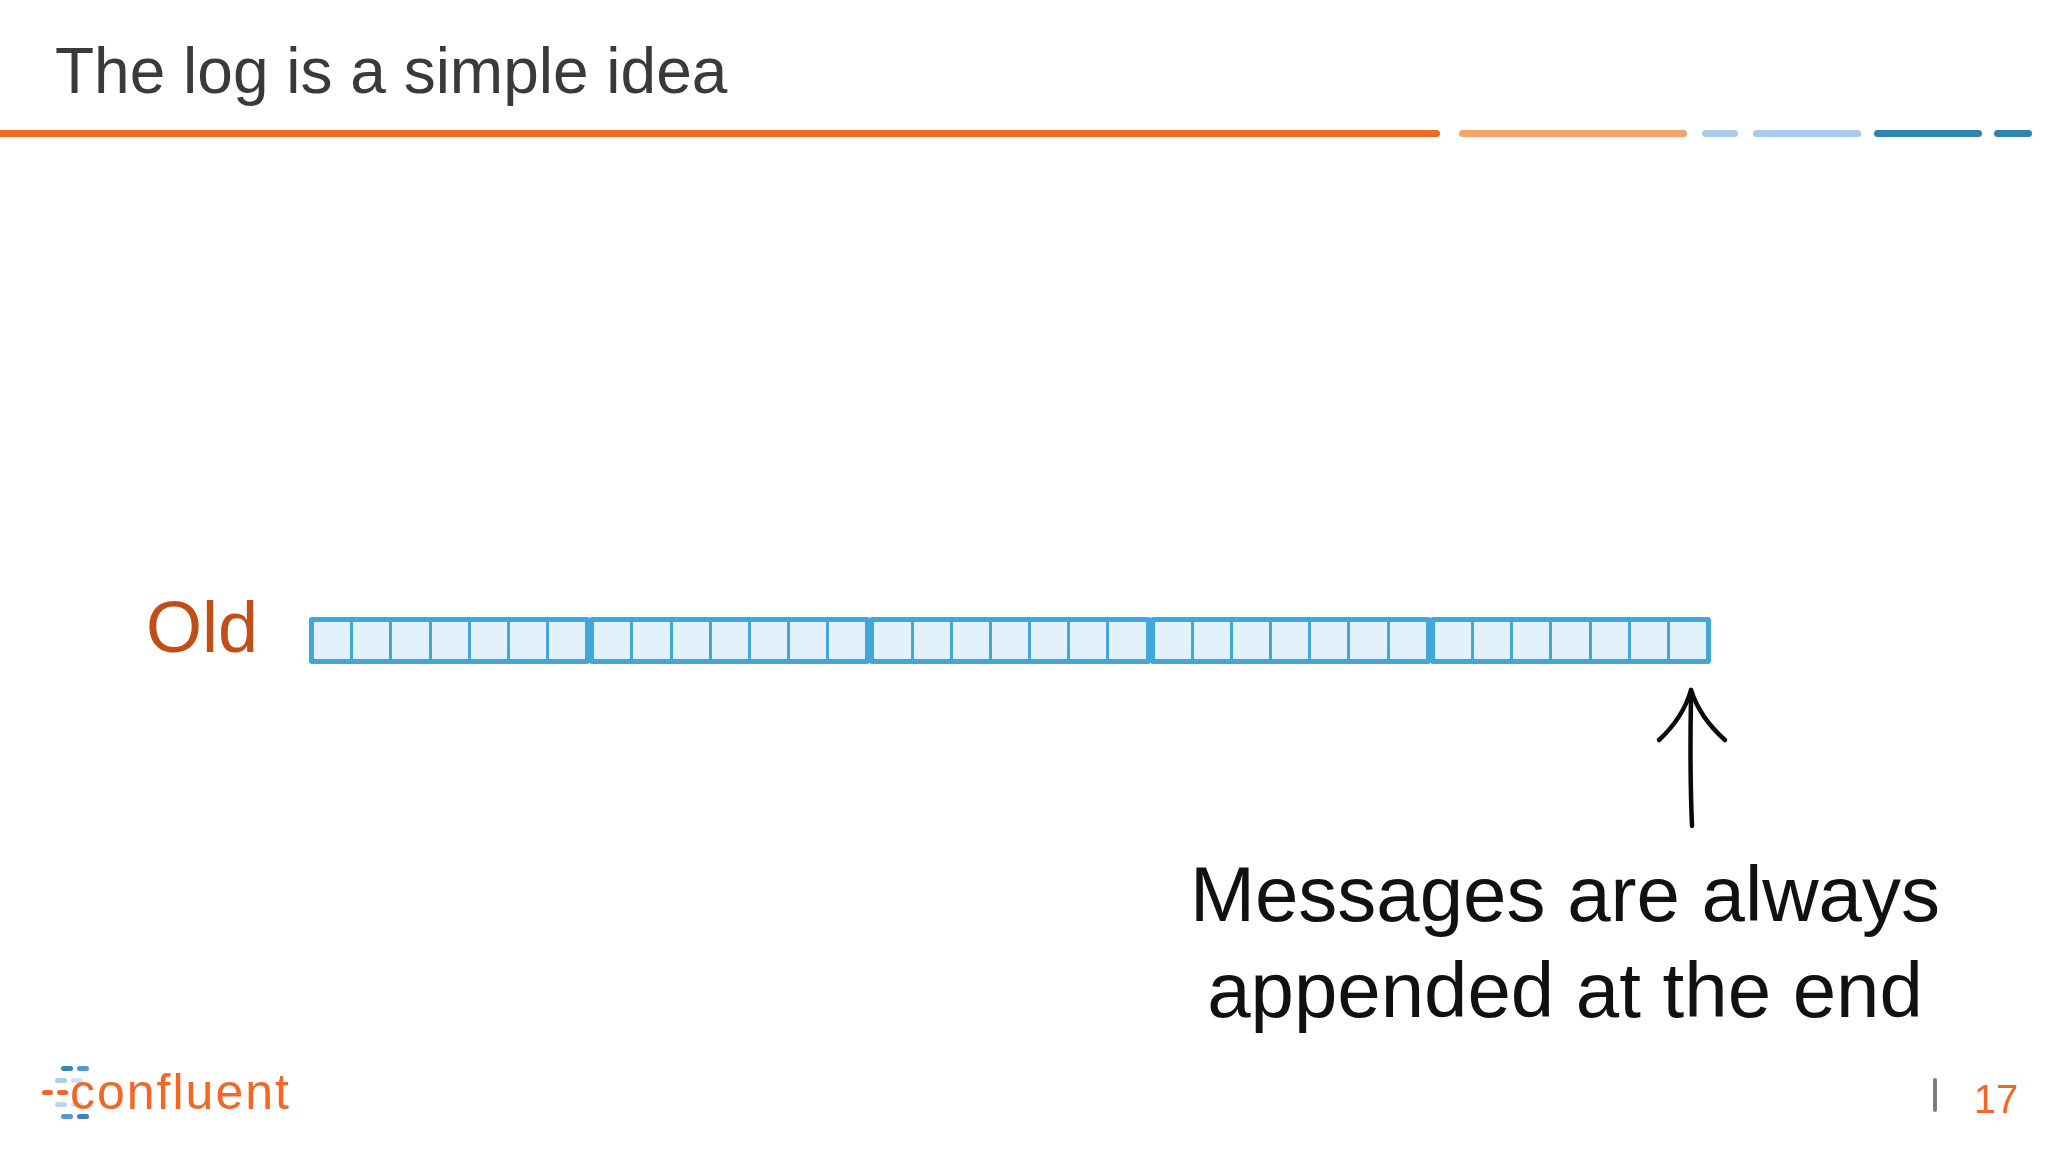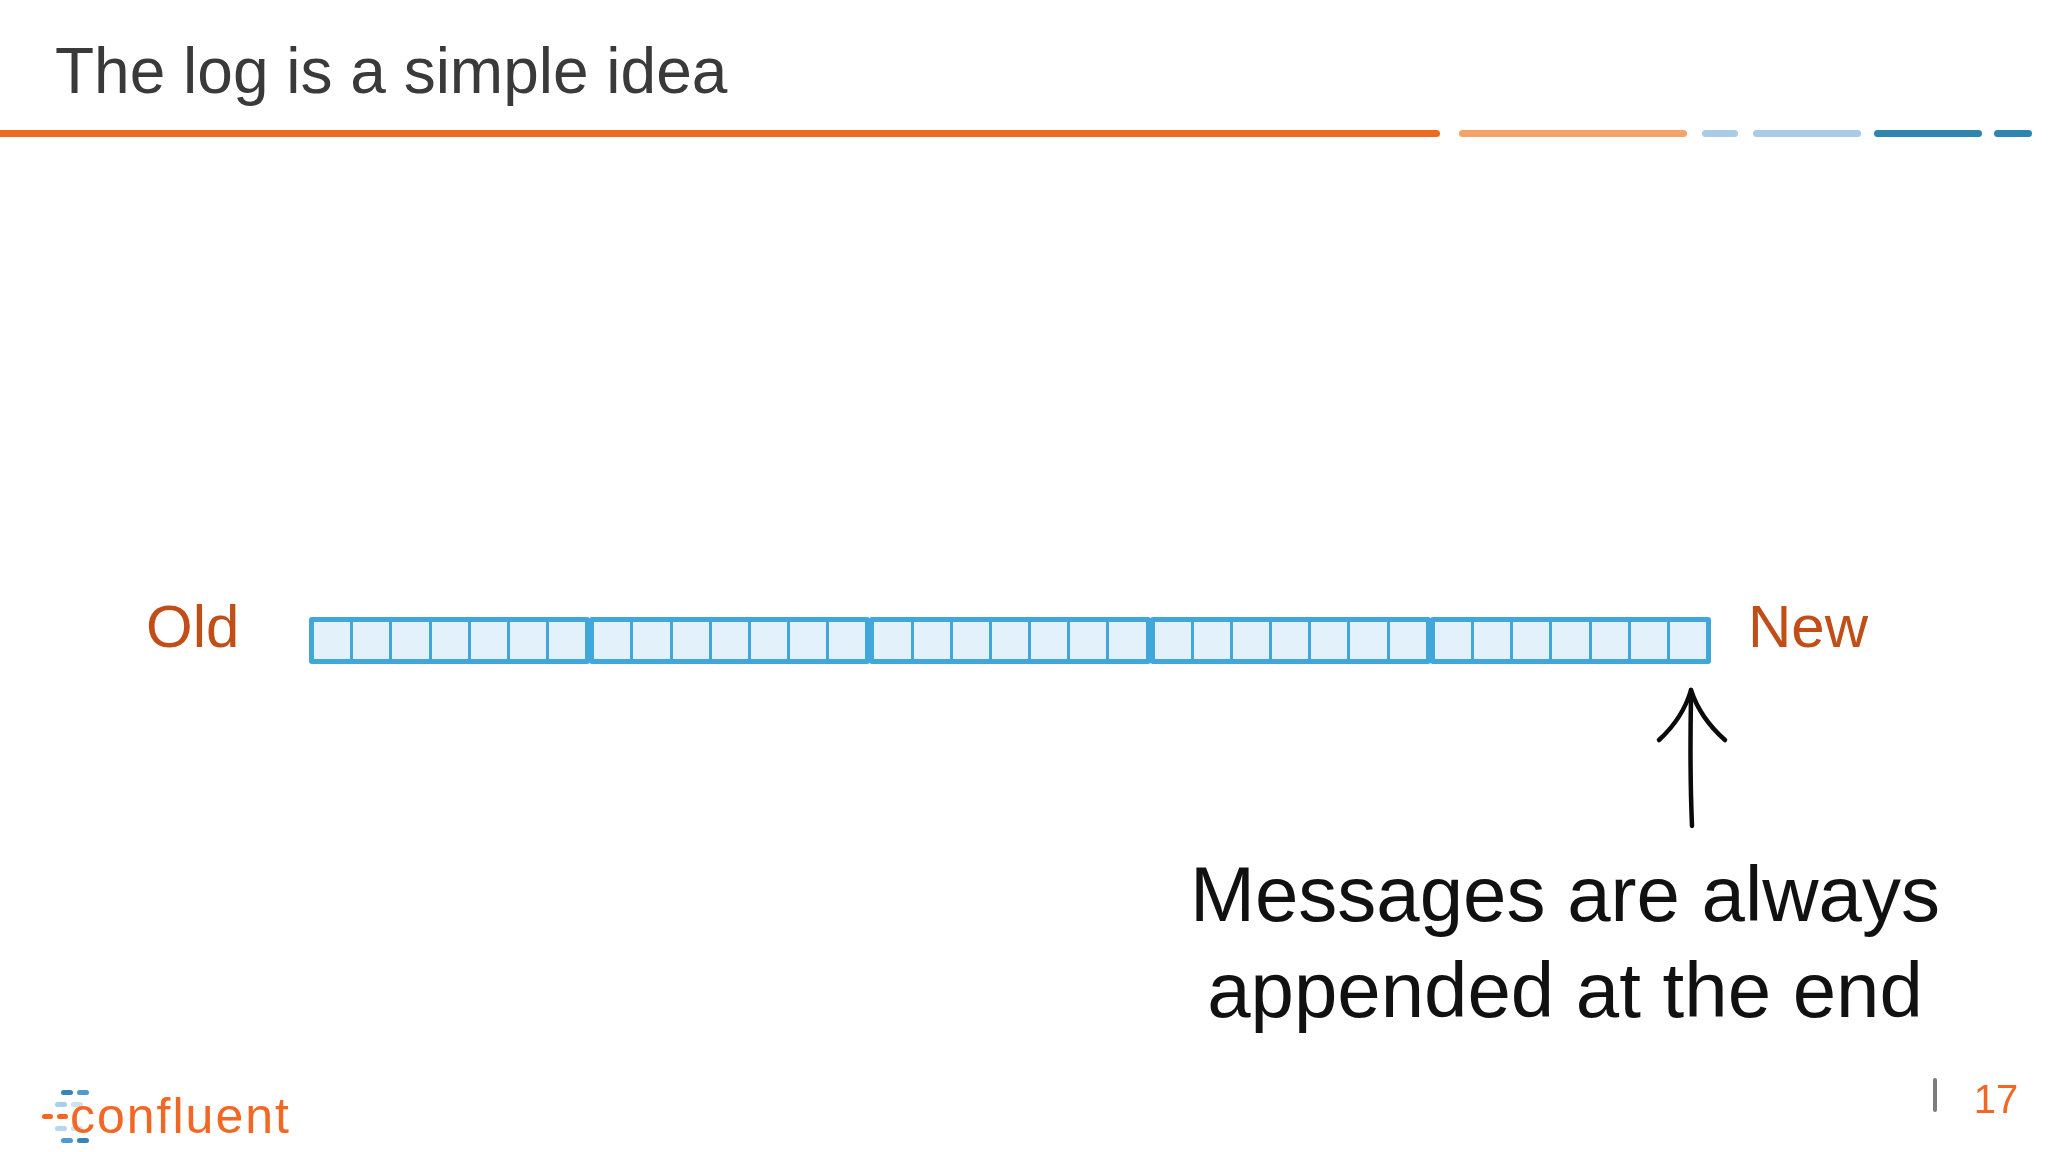--- a/index.html
+++ b/index.html
@@ -24,21 +24,21 @@
   .rule-main{left:0;width:1440px;background:var(--accent-orange);border-radius:0 4px 4px 0;}
   .rule-seg1{left:1459px;width:228px;background:var(--header-orange-light);}
   .rule-seg2{left:1702px;width:36px;background:var(--header-blue-pale);}
   .rule-seg3{left:1753px;width:108px;background:var(--header-blue-pale);}
   .rule-seg4{left:1874px;width:108px;background:var(--header-teal);}
   .rule-seg5{left:1994px;width:38px;background:var(--header-teal);}
 
   
   .end-label{
     position:absolute;top:584px;
-    font-size:60px;line-height:86px;
+    font-size:72px;line-height:86px;
     color:var(--label-orange);
     white-space:nowrap;
   }
   .old-label{left:146px;}
   .new-label{left:1748px;}
 
   .log-bar{
     position:absolute;left:309px;top:617px;
     width:1402px;height:47px;
     display:flex;
@@ -69,21 +69,21 @@
     width:1010px;
     text-align:center;
     font-size:78px;line-height:96px;
     color:var(--caption-black);
     white-space:nowrap;
   }
 
   
   .logo{
     position:absolute;left:40px;top:1066px;
-    width:320px;height:62px;margin-top:24px;
+    width:320px;height:62px;
   }
   .logo-mark{position:absolute;left:0;top:0;width:60px;height:53px;}
   .logo-dash{position:absolute;height:5px;border-radius:3px;}
   .logo-word{
     position:absolute;left:30px;top:0;
     font-size:50px;line-height:52px;
     color:var(--logo-orange);
     letter-spacing:2px;
   }
   .footer-divider{
@@ -152,21 +152,20 @@
       <div class="log-group">
         <div class="log-cell"></div>
         <div class="log-cell"></div>
         <div class="log-cell"></div>
         <div class="log-cell"></div>
         <div class="log-cell"></div>
         <div class="log-cell"></div>
         <div class="log-cell"></div>
       </div>
     </div>
-  <div class="end-label new-label">New</div>
 
   <svg class="append-arrow" viewBox="0 0 124 152" fill="none">
     <path d="M62,146 C60.5,110 60,70 61,18" stroke="var(--arrow-black)" stroke-width="4.5" stroke-linecap="round"></path>
     <path d="M61,10 Q53,38 29,60" stroke="var(--arrow-black)" stroke-width="4.5" stroke-linecap="round"></path>
     <path d="M61,10 Q70,38 95,60" stroke="var(--arrow-black)" stroke-width="4.5" stroke-linecap="round"></path>
   </svg>
 
   <div class="caption">
     <div>Messages are always</div>
     <div>appended at the end</div>

